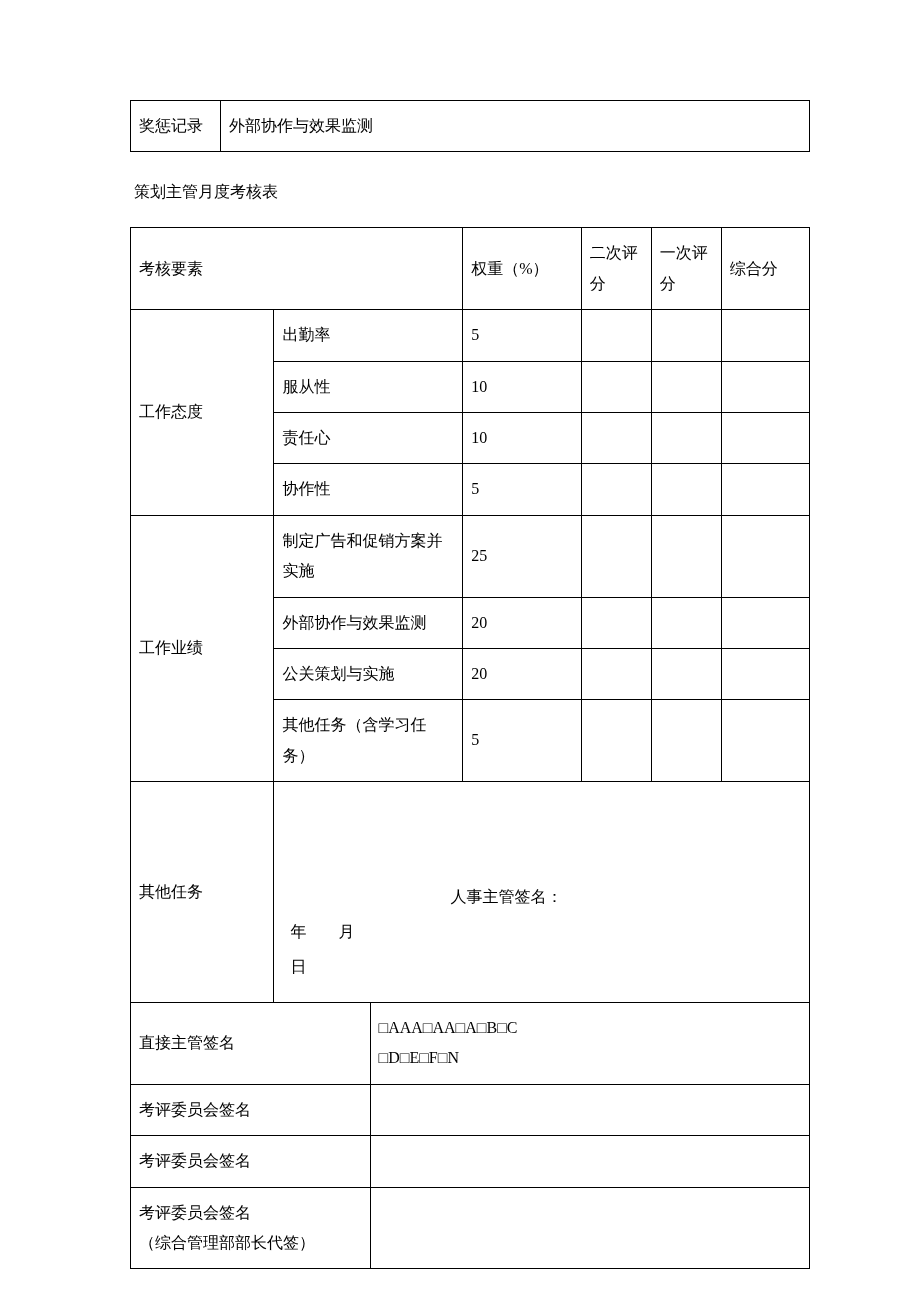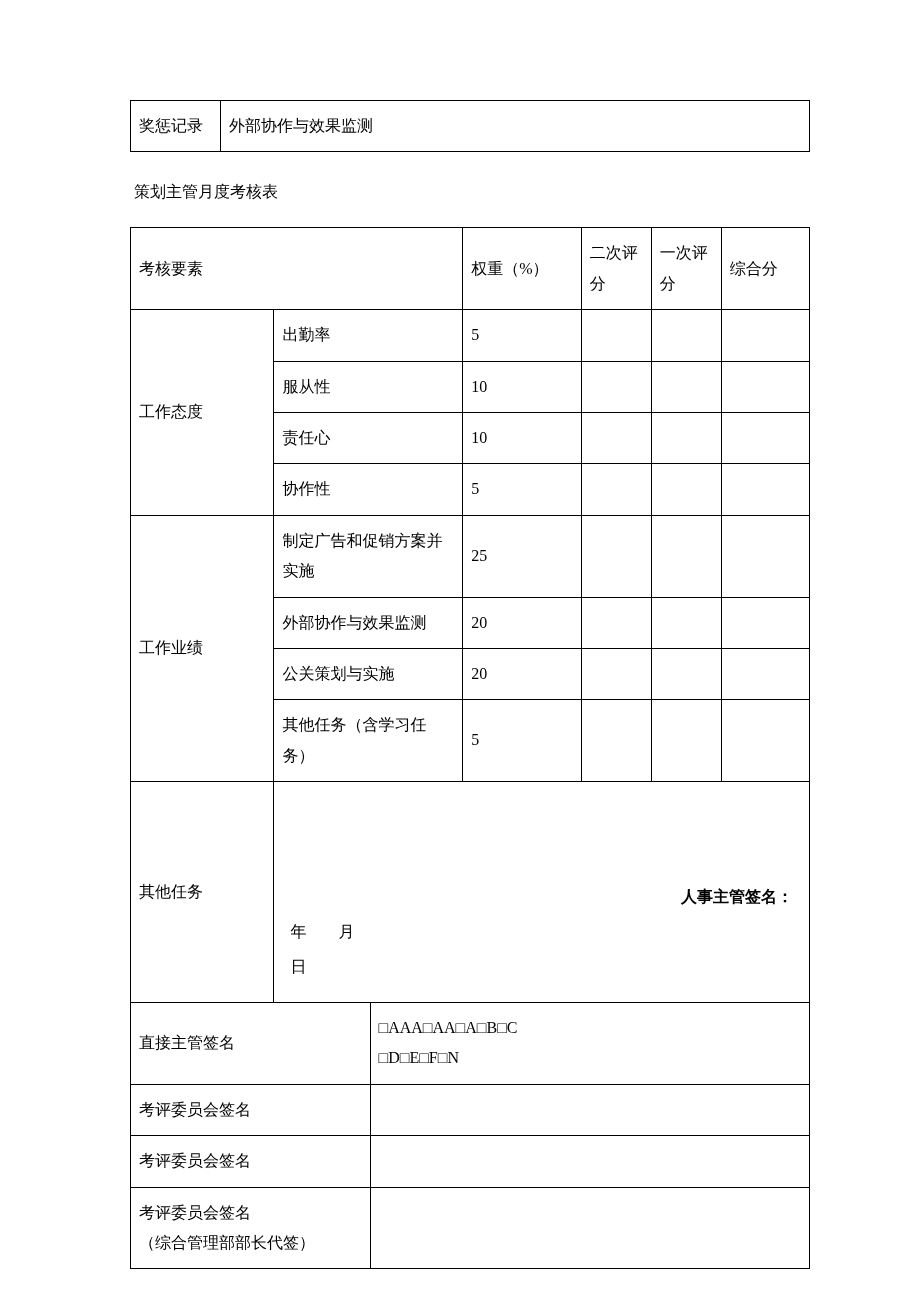--- a/index.html
+++ b/index.html
@@ -31,23 +31,22 @@
   }
   .title {
     font-weight: normal;
     margin: 30px 0 24px 4px;
   }
   .sig-block {
     padding: 0 8px 8px 8px;
     line-height: 2.2;
   }
   .sig-line1 {
-    text-align: right;
+    text-align: left;
     padding-left: 160px;
-    font-weight: bold;
   }
   .sig-line2 {
     padding-right: 18px;
   }
   .sig-line3 {
     text-align: left;
     padding-left: 0;
   }
 </style>
 </head>

